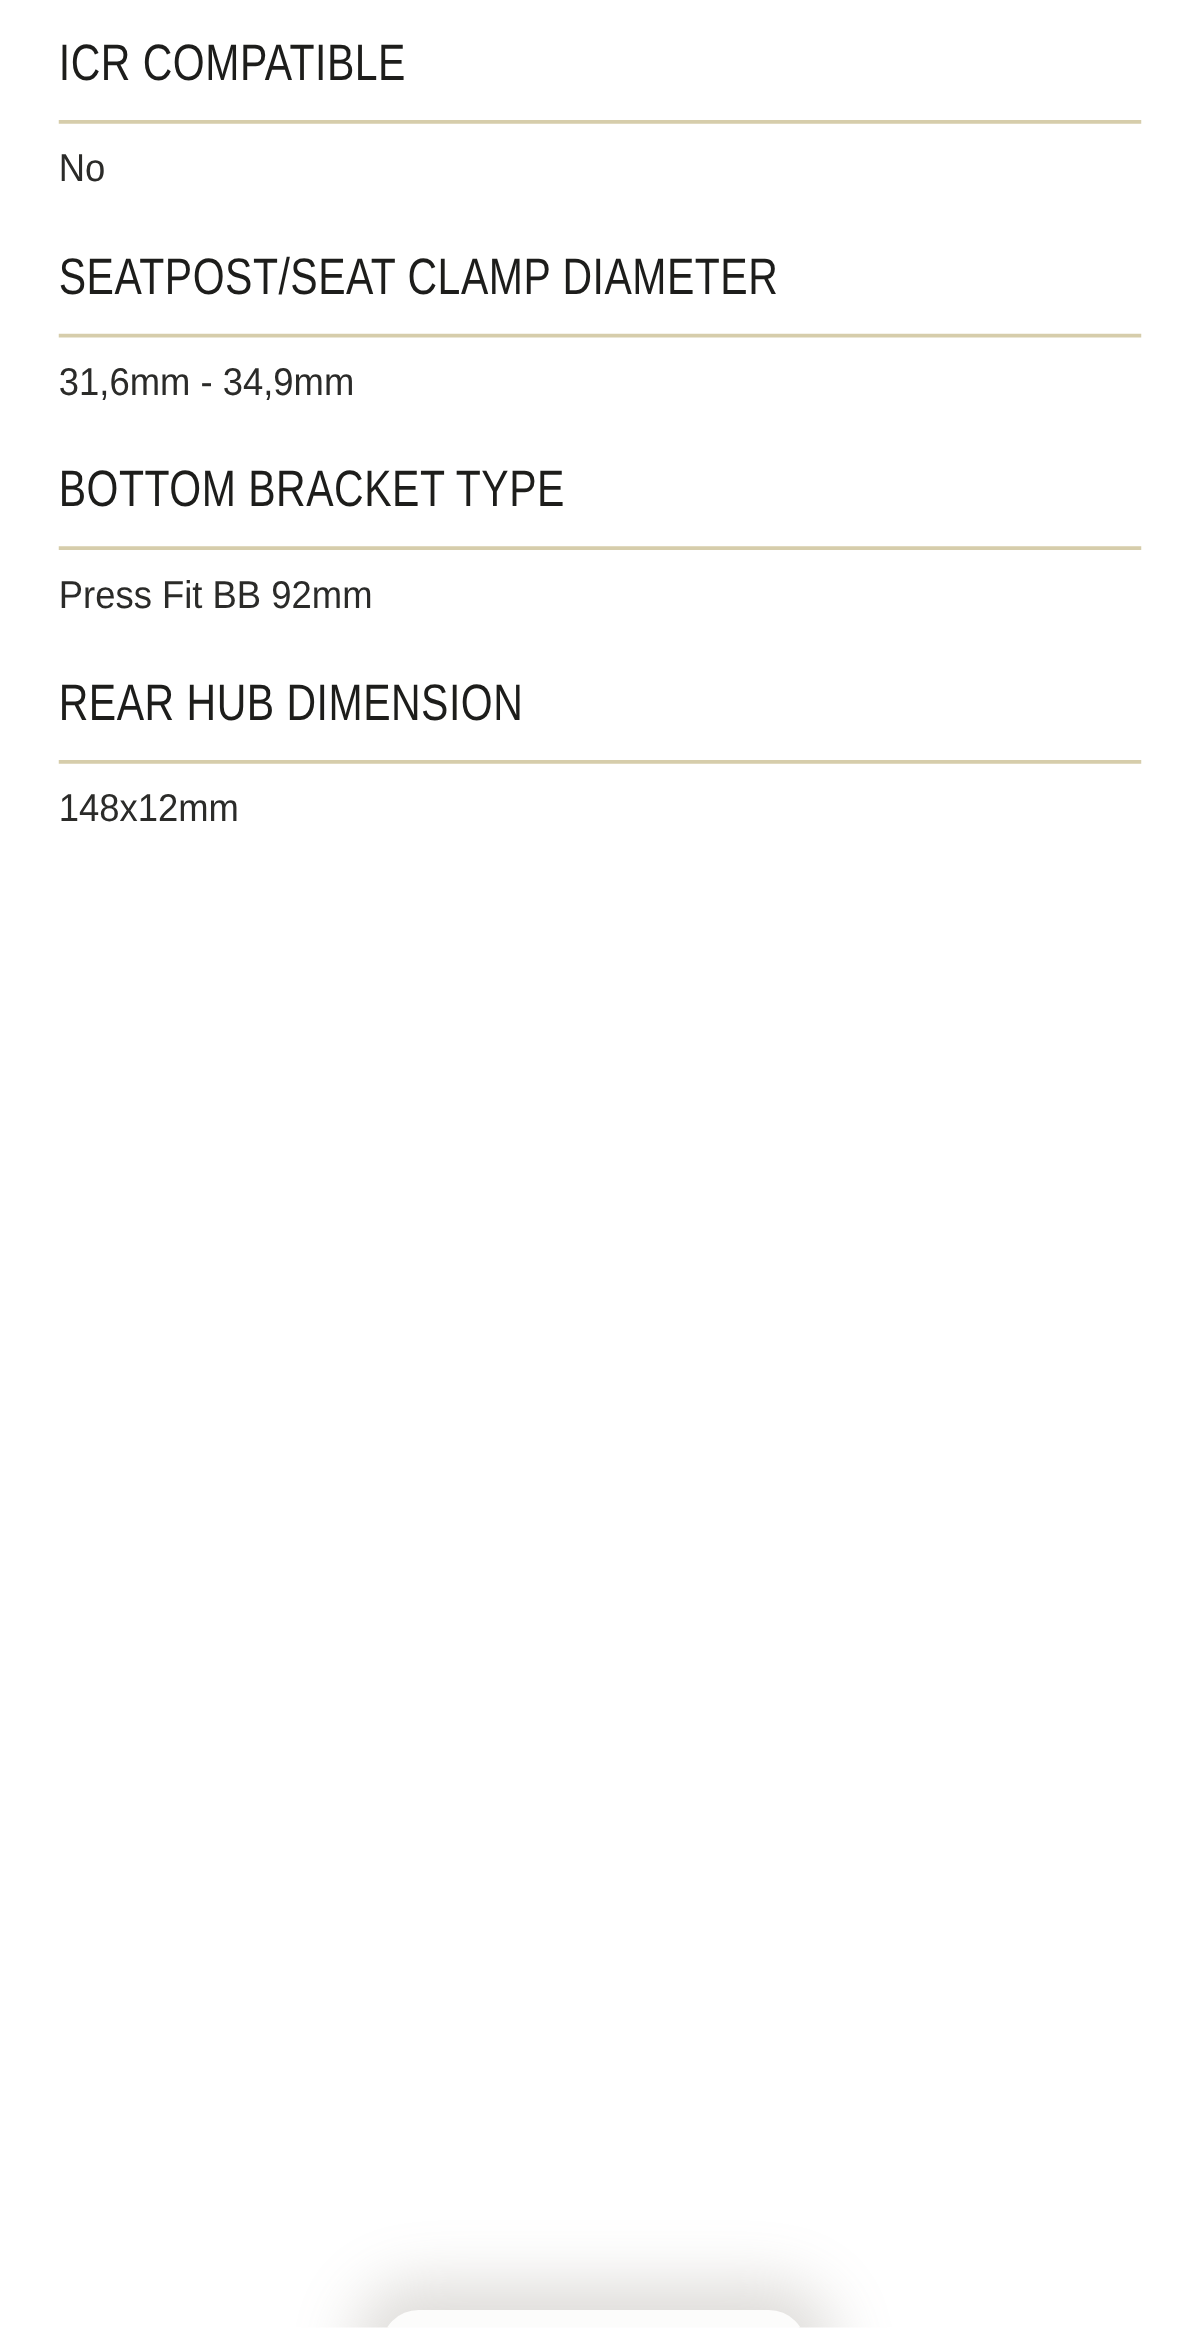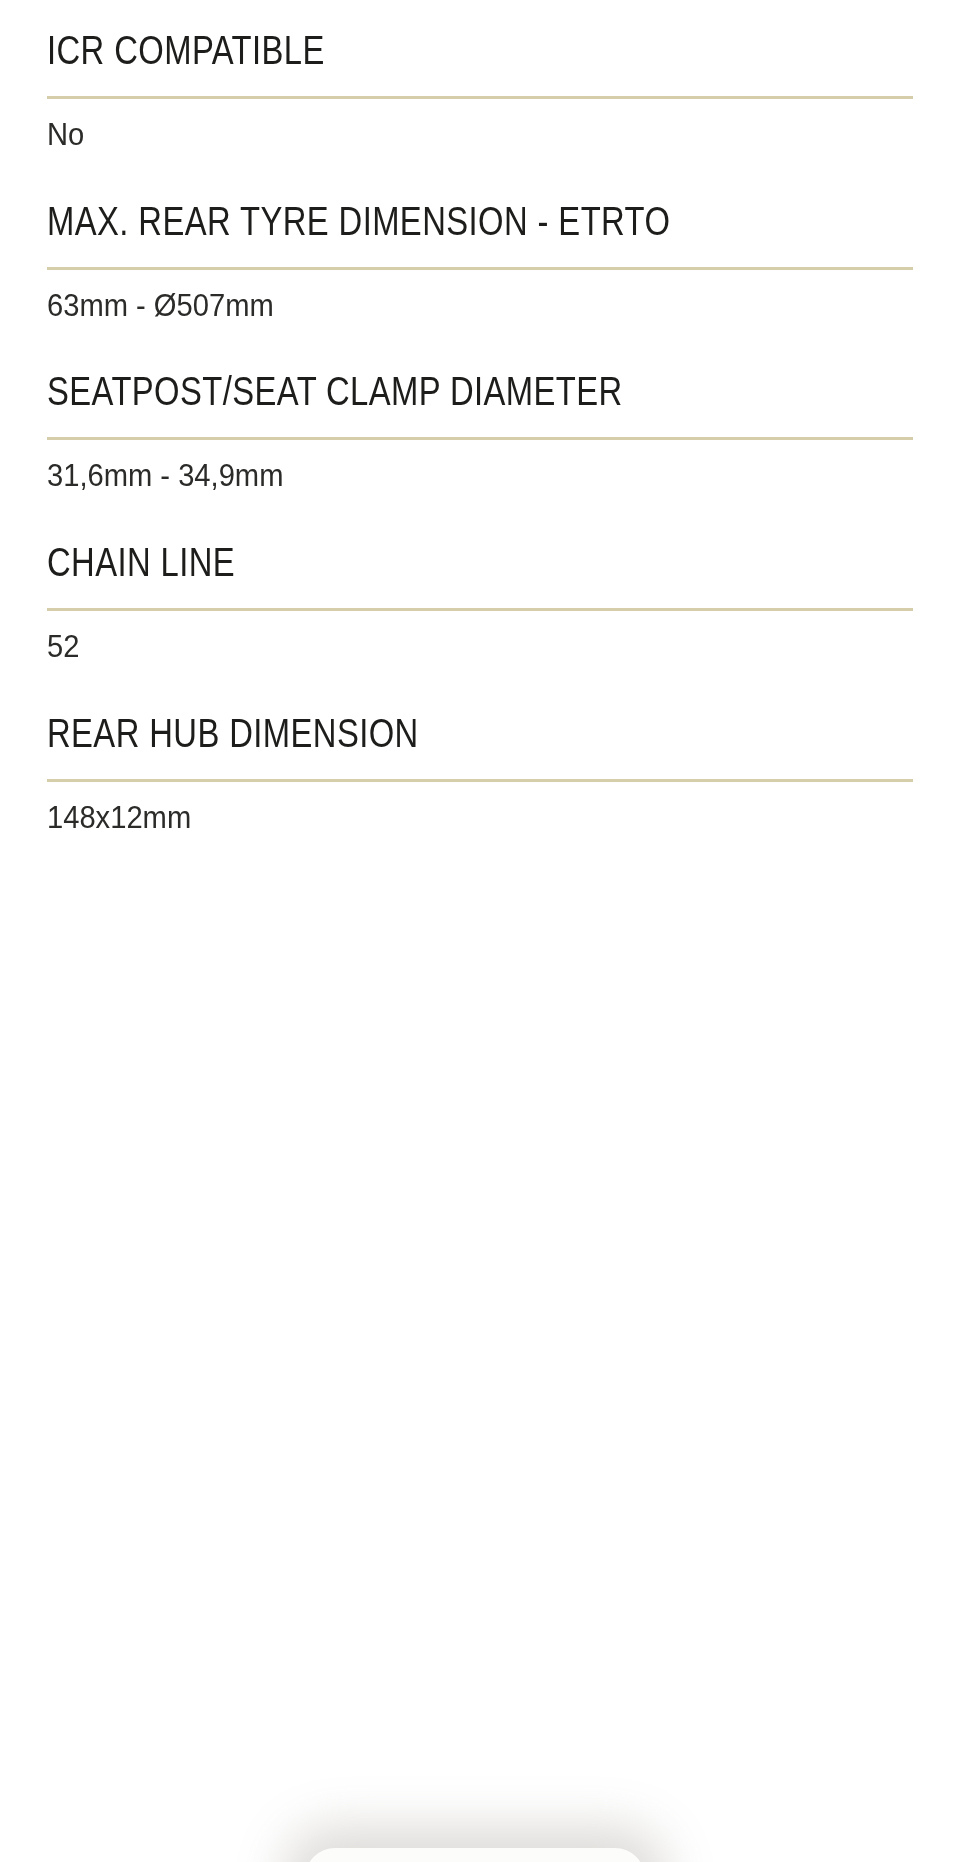--- a/index.html
+++ b/index.html
@@ -75,42 +75,37 @@
 <body>
 
 <div id="spec-list">
   <section class="spec-row">
     <h3 class="spec-label" style="color: rgb(29, 29, 27);">ICR COMPATIBLE</h3>
     <div class="spec-divider" style="border-top-color: rgb(214, 205, 171);"></div>
     <p class="spec-value" style="color: rgb(43, 43, 41);">No</p>
   </section>
 
 
-  <section class="spec-row">
-    <h3 class="spec-label" style="color: rgb(29, 29, 27);">MAX. REAR TYRE DIMENSION - ETRTO</h3>
-    <div class="spec-divider" style="border-top-color: rgb(214, 205, 171);"></div>
-    <p class="spec-value" style="color: rgb(43, 43, 41);">63mm - Ø507mm</p>
-  </section>
 
 
 
   <section class="spec-row">
     <h3 class="spec-label" style="color: rgb(29, 29, 27);">SEATPOST/SEAT CLAMP DIAMETER</h3>
     <div class="spec-divider" style="border-top-color: rgb(214, 205, 171);"></div>
     <p class="spec-value" style="color: rgb(43, 43, 41);">31,6mm - 34,9mm</p>
   </section>
 
 
+  <section class="spec-row">
+    <h3 class="spec-label" style="color: rgb(29, 29, 27);">BOTTOM BRACKET TYPE</h3>
+    <div class="spec-divider" style="border-top-color: rgb(214, 205, 171);"></div>
+    <p class="spec-value" style="color: rgb(43, 43, 41);">Press Fit BB 92mm</p>
+  </section>
 
 
-  <section class="spec-row">
-    <h3 class="spec-label" style="color: rgb(29, 29, 27);">CHAIN LINE</h3>
-    <div class="spec-divider" style="border-top-color: rgb(214, 205, 171);"></div>
-    <p class="spec-value" style="color: rgb(43, 43, 41);">52</p>
-  </section>
 
   <section class="spec-row">
     <h3 class="spec-label" style="color: rgb(29, 29, 27);">REAR HUB DIMENSION</h3>
     <div class="spec-divider" style="border-top-color: rgb(214, 205, 171);"></div>
     <p class="spec-value" style="color: rgb(43, 43, 41);">148x12mm</p>
   </section>
 </div>
 
 <div class="bottom-overlay-shadow"></div>
 

